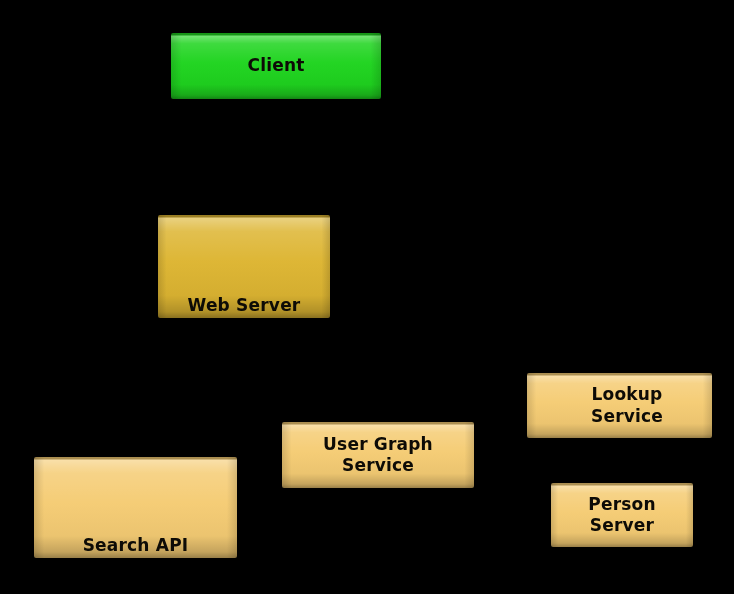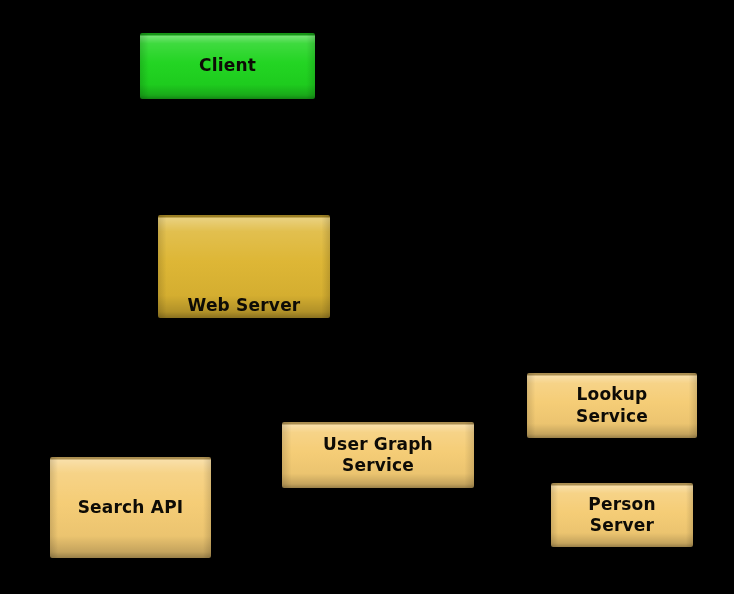--- a/index.html
+++ b/index.html
@@ -39,25 +39,25 @@
         rgba(0,0,0,0.04) 78%,
         rgba(0,0,0,0.20) 94%,
         rgba(0,0,0,0.38) 100%);
     box-shadow: 0 6px 9px rgba(0,0,0,0.9);
   }
   .node__label {
     white-space: pre-line;
     padding: 2px 6px;
   }
   
-  .node--client      { left: 140px; top: 33px;  width: 175px; height: 66px; }
+  .node--client      { left: 171px; top: 33px;  width: 210px; height: 66px; }
   .node--web-server  { left: 158px; top: 215px; width: 172px; height: 103px; align-items: flex-end; }
-  .node--search-api  { left: 50px;  top: 457px; width: 161px; height: 101px; }
+  .node--search-api  { left: 34px;  top: 457px; width: 203px; height: 101px; align-items: flex-end; }
   .node--user-graph  { left: 282px; top: 422px; width: 192px; height: 66px; }
-  .node--lookup      { left: 527px; top: 373px; width: 170px; height: 65px; }
+  .node--lookup      { left: 527px; top: 373px; width: 170px; height: 65px; padding-left: 15px; }
   .node--person      { left: 527px; top: 483px; width: 142px; height: 64px; margin-left: 24px; }
 </style>
 </head>
 <body>
 
 <div class="stage">
 
   <div class="node node--client" style="background-color: rgb(31, 212, 31);">
     <span class="node__label">Client</span>
   </div>

